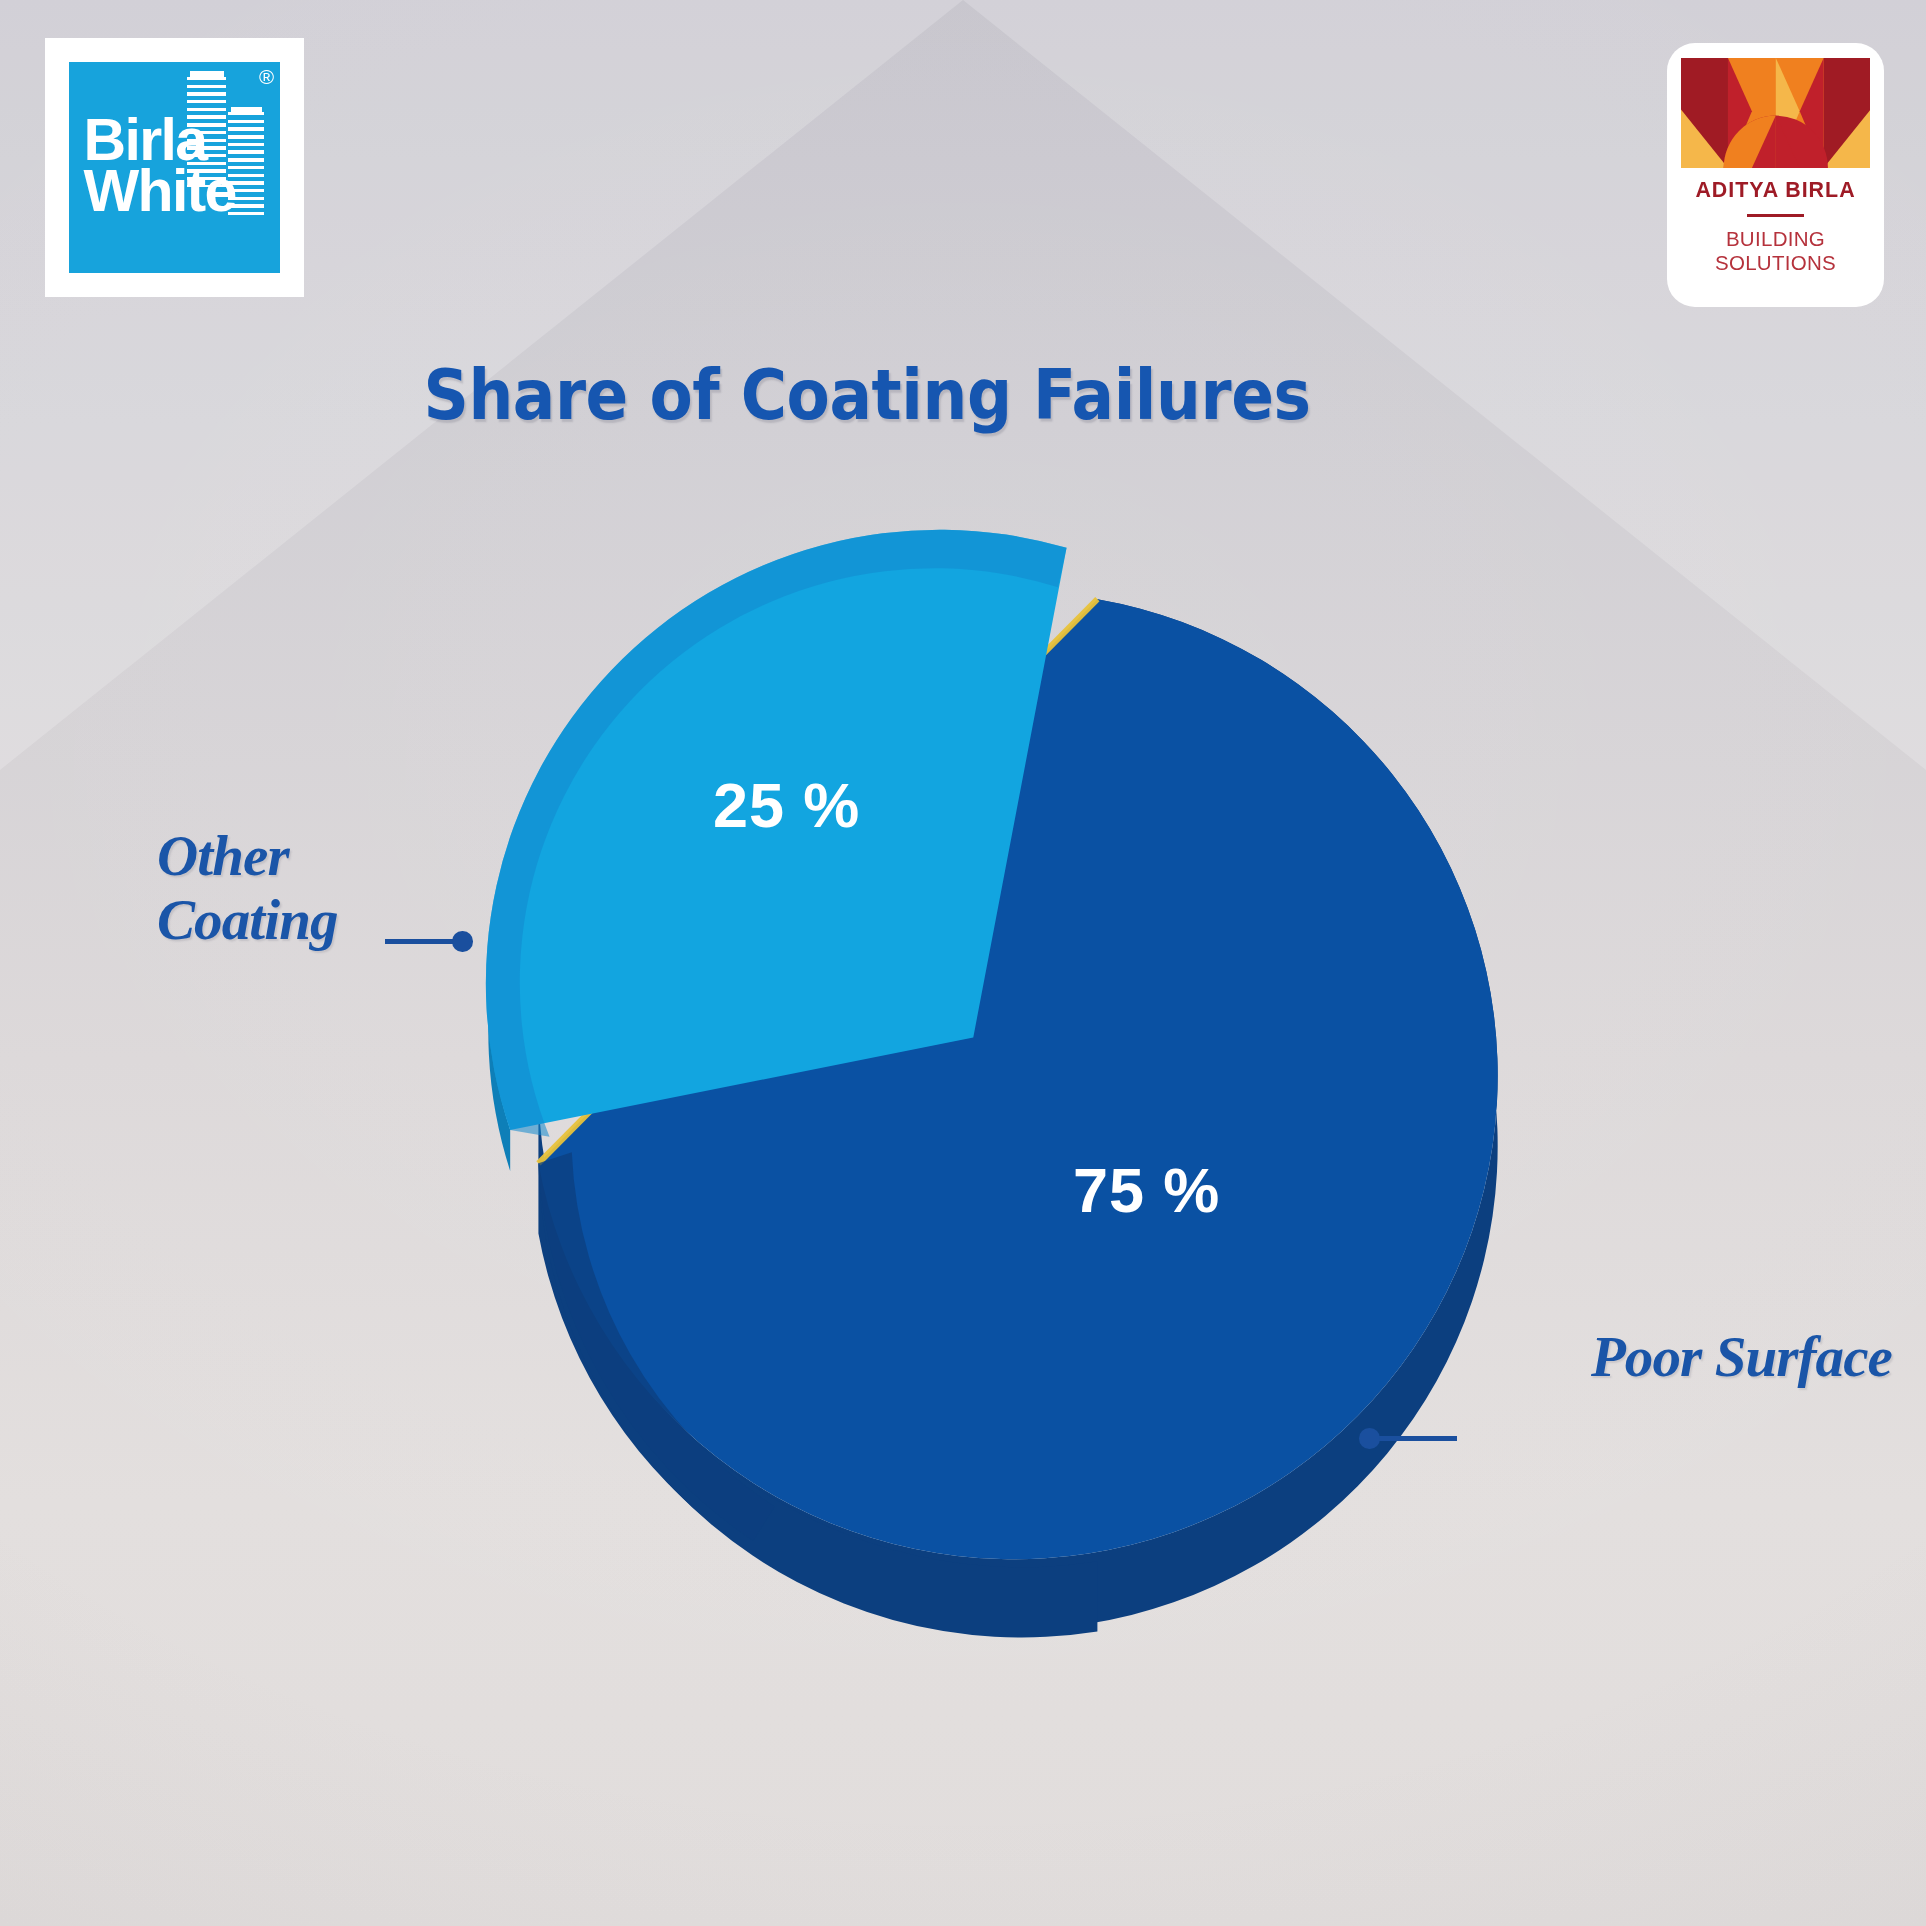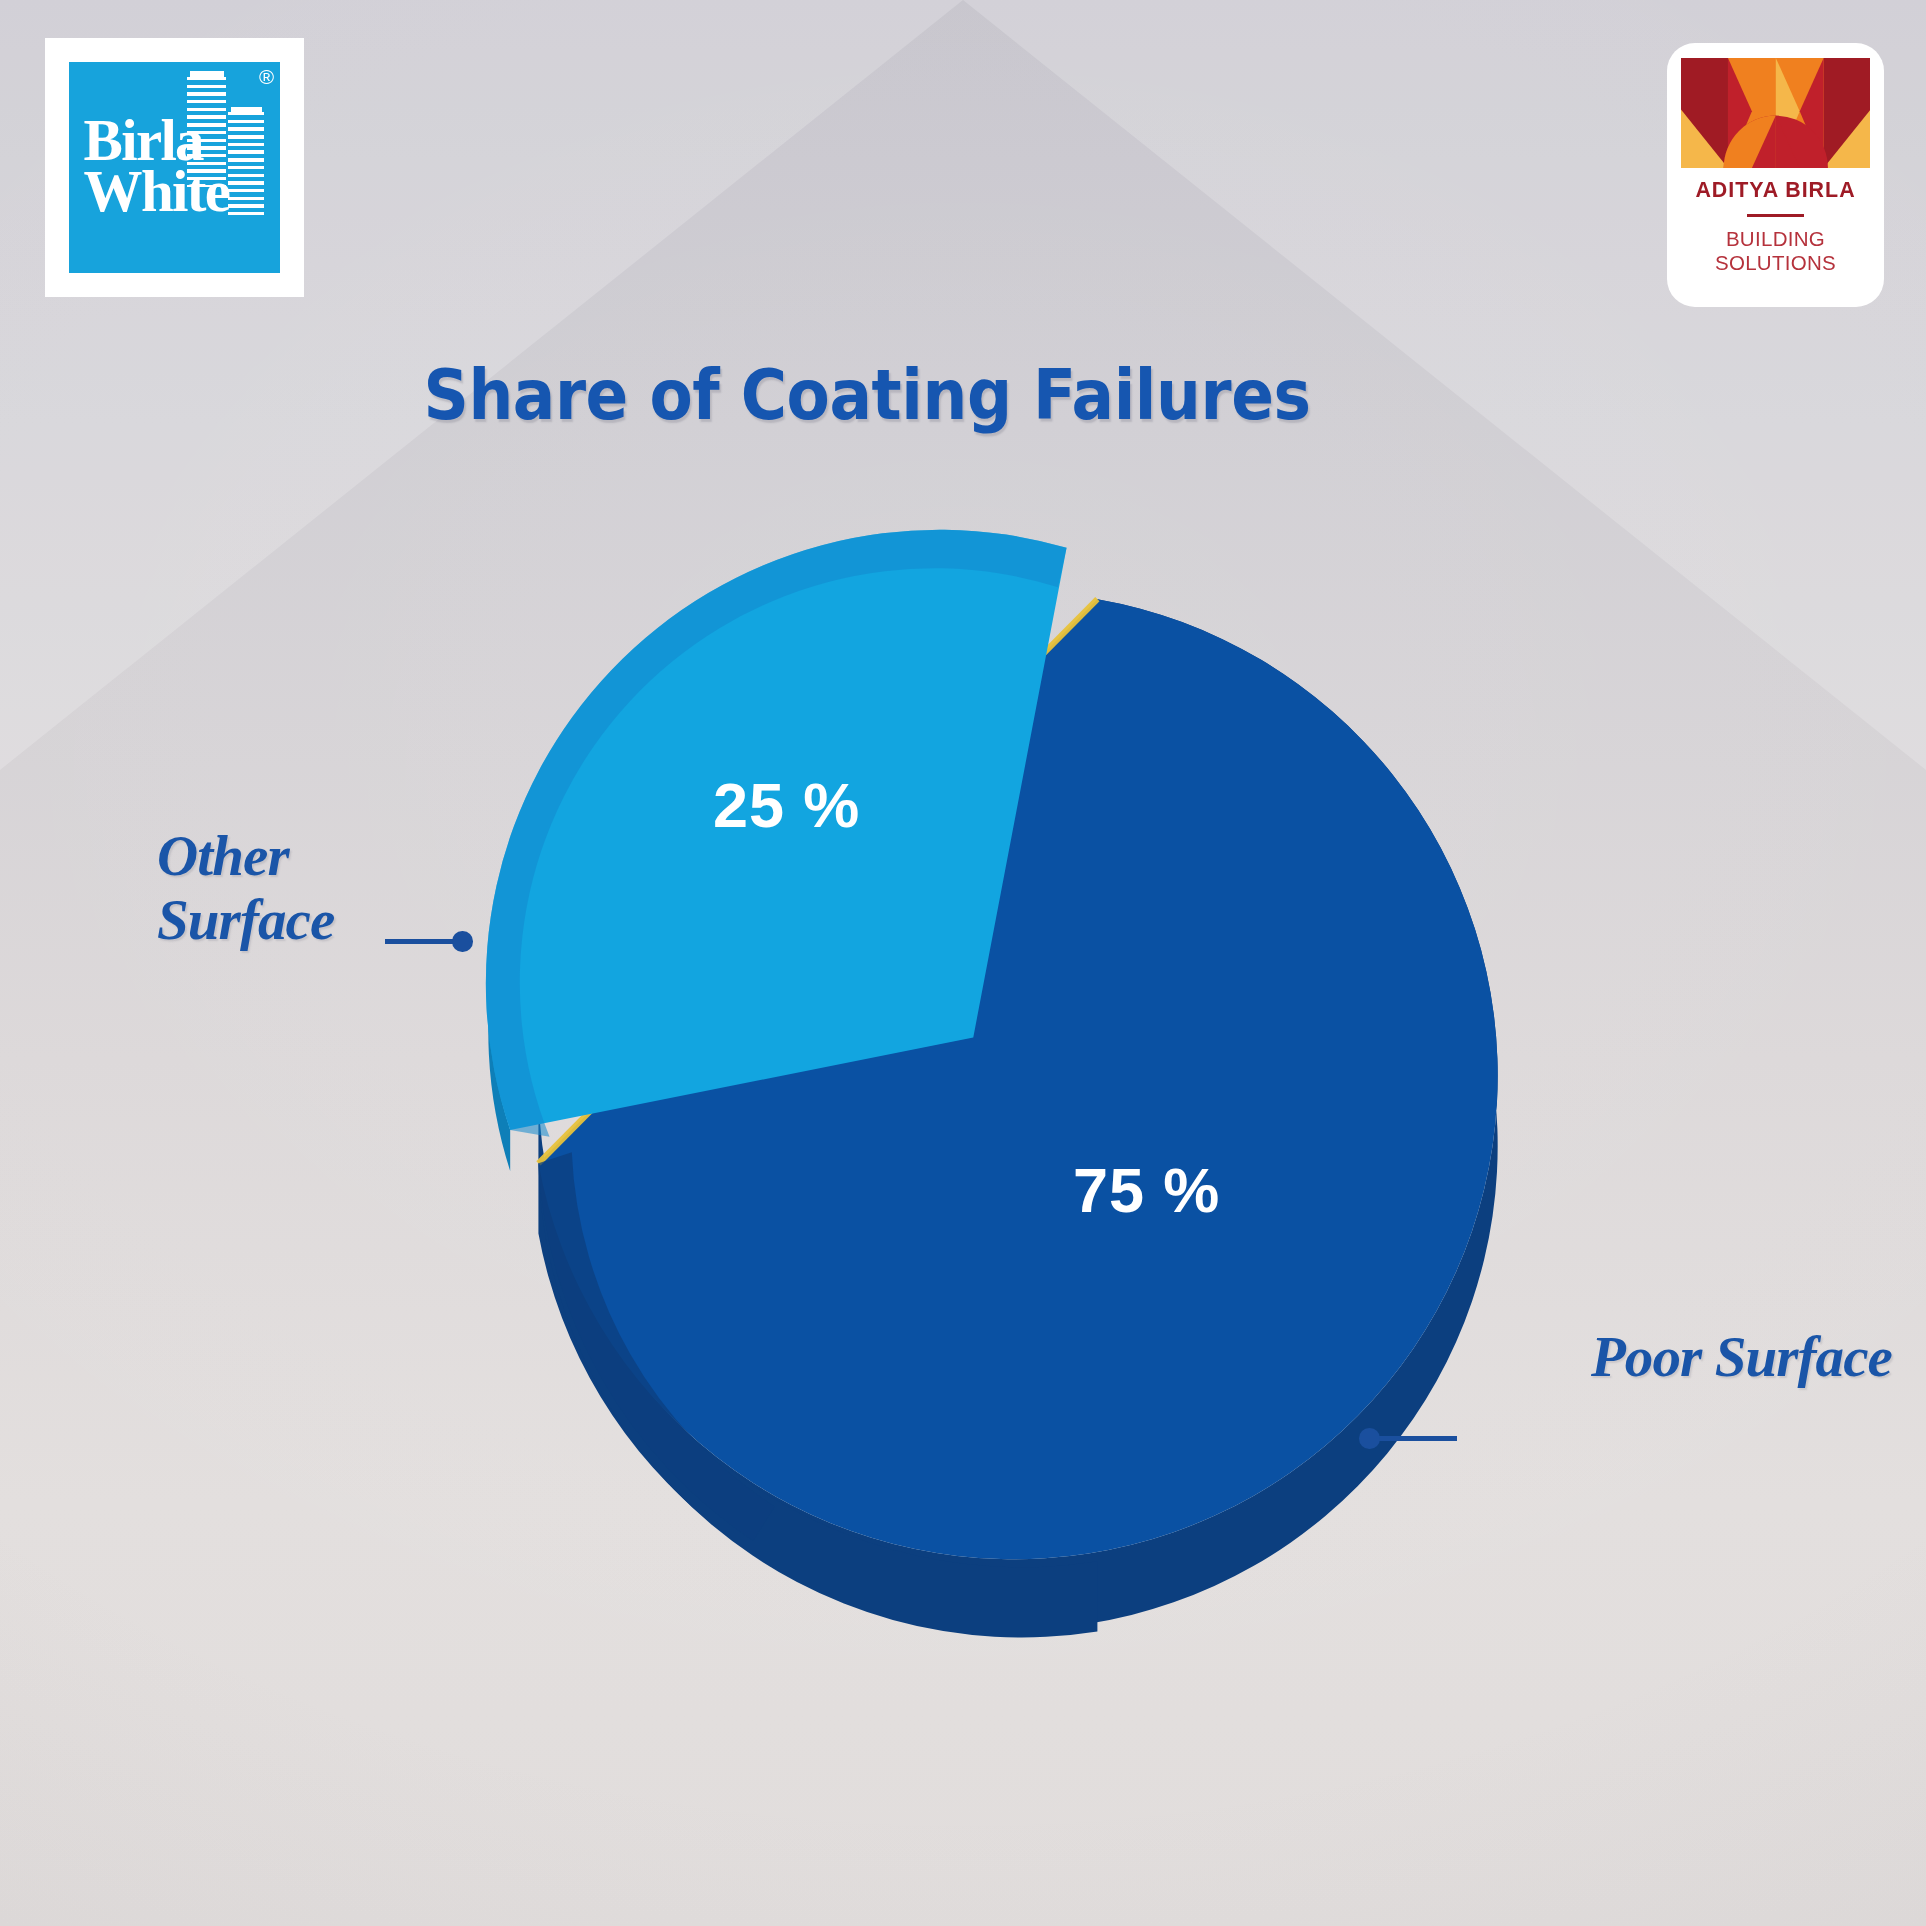--- a/index.html
+++ b/index.html
@@ -60,21 +60,21 @@
   }
   #birla-wordmark {
     position: absolute;
     left: 14.6px;
     top: 53px;
     color: #ffffff;
     font-weight: bold;
     font-size: 59px;
     line-height: 0.86;
     letter-spacing: -1.7px;
-    font-family: Liberation Serif, serif;
+    font-family: Liberation Sans, sans-serif;
     font-stretch: condensed;
     z-index: 3;
   }
   #birla-reg {
     position: absolute;
     right: 6px;
     top: 2.6px;
     color: #ffffff;
     font-size: 20.5px;
     font-family: "Liberation Sans", sans-serif;
@@ -329,21 +329,21 @@
                A 484 484 0 0 1 1236 686 Z" fill="#1389ce" opacity="0.55"></path>
     </svg>
 
     
     <div class="pct-text" id="pct-other" style="left:713px; top:769px;">25 %</div>
     <div class="pct-text" id="pct-poor" style="left:1073px; top:1154px;">75 %</div>
   </div>
 
   <div class="pie-label" id="label-other">
     <div>Other</div>
-    <div>Surface</div>
+    <div>Coating</div>
   </div>
   <div class="leader-line" id="leader-line-other"></div>
   <div class="leader-dot" id="leader-dot-other"></div>
 
   <div class="pie-label" id="label-poor">
     <div>Poor Surface</div>
   </div>
   <div class="leader-line" id="leader-line-poor"></div>
   <div class="leader-dot" id="leader-dot-poor"></div>
 

